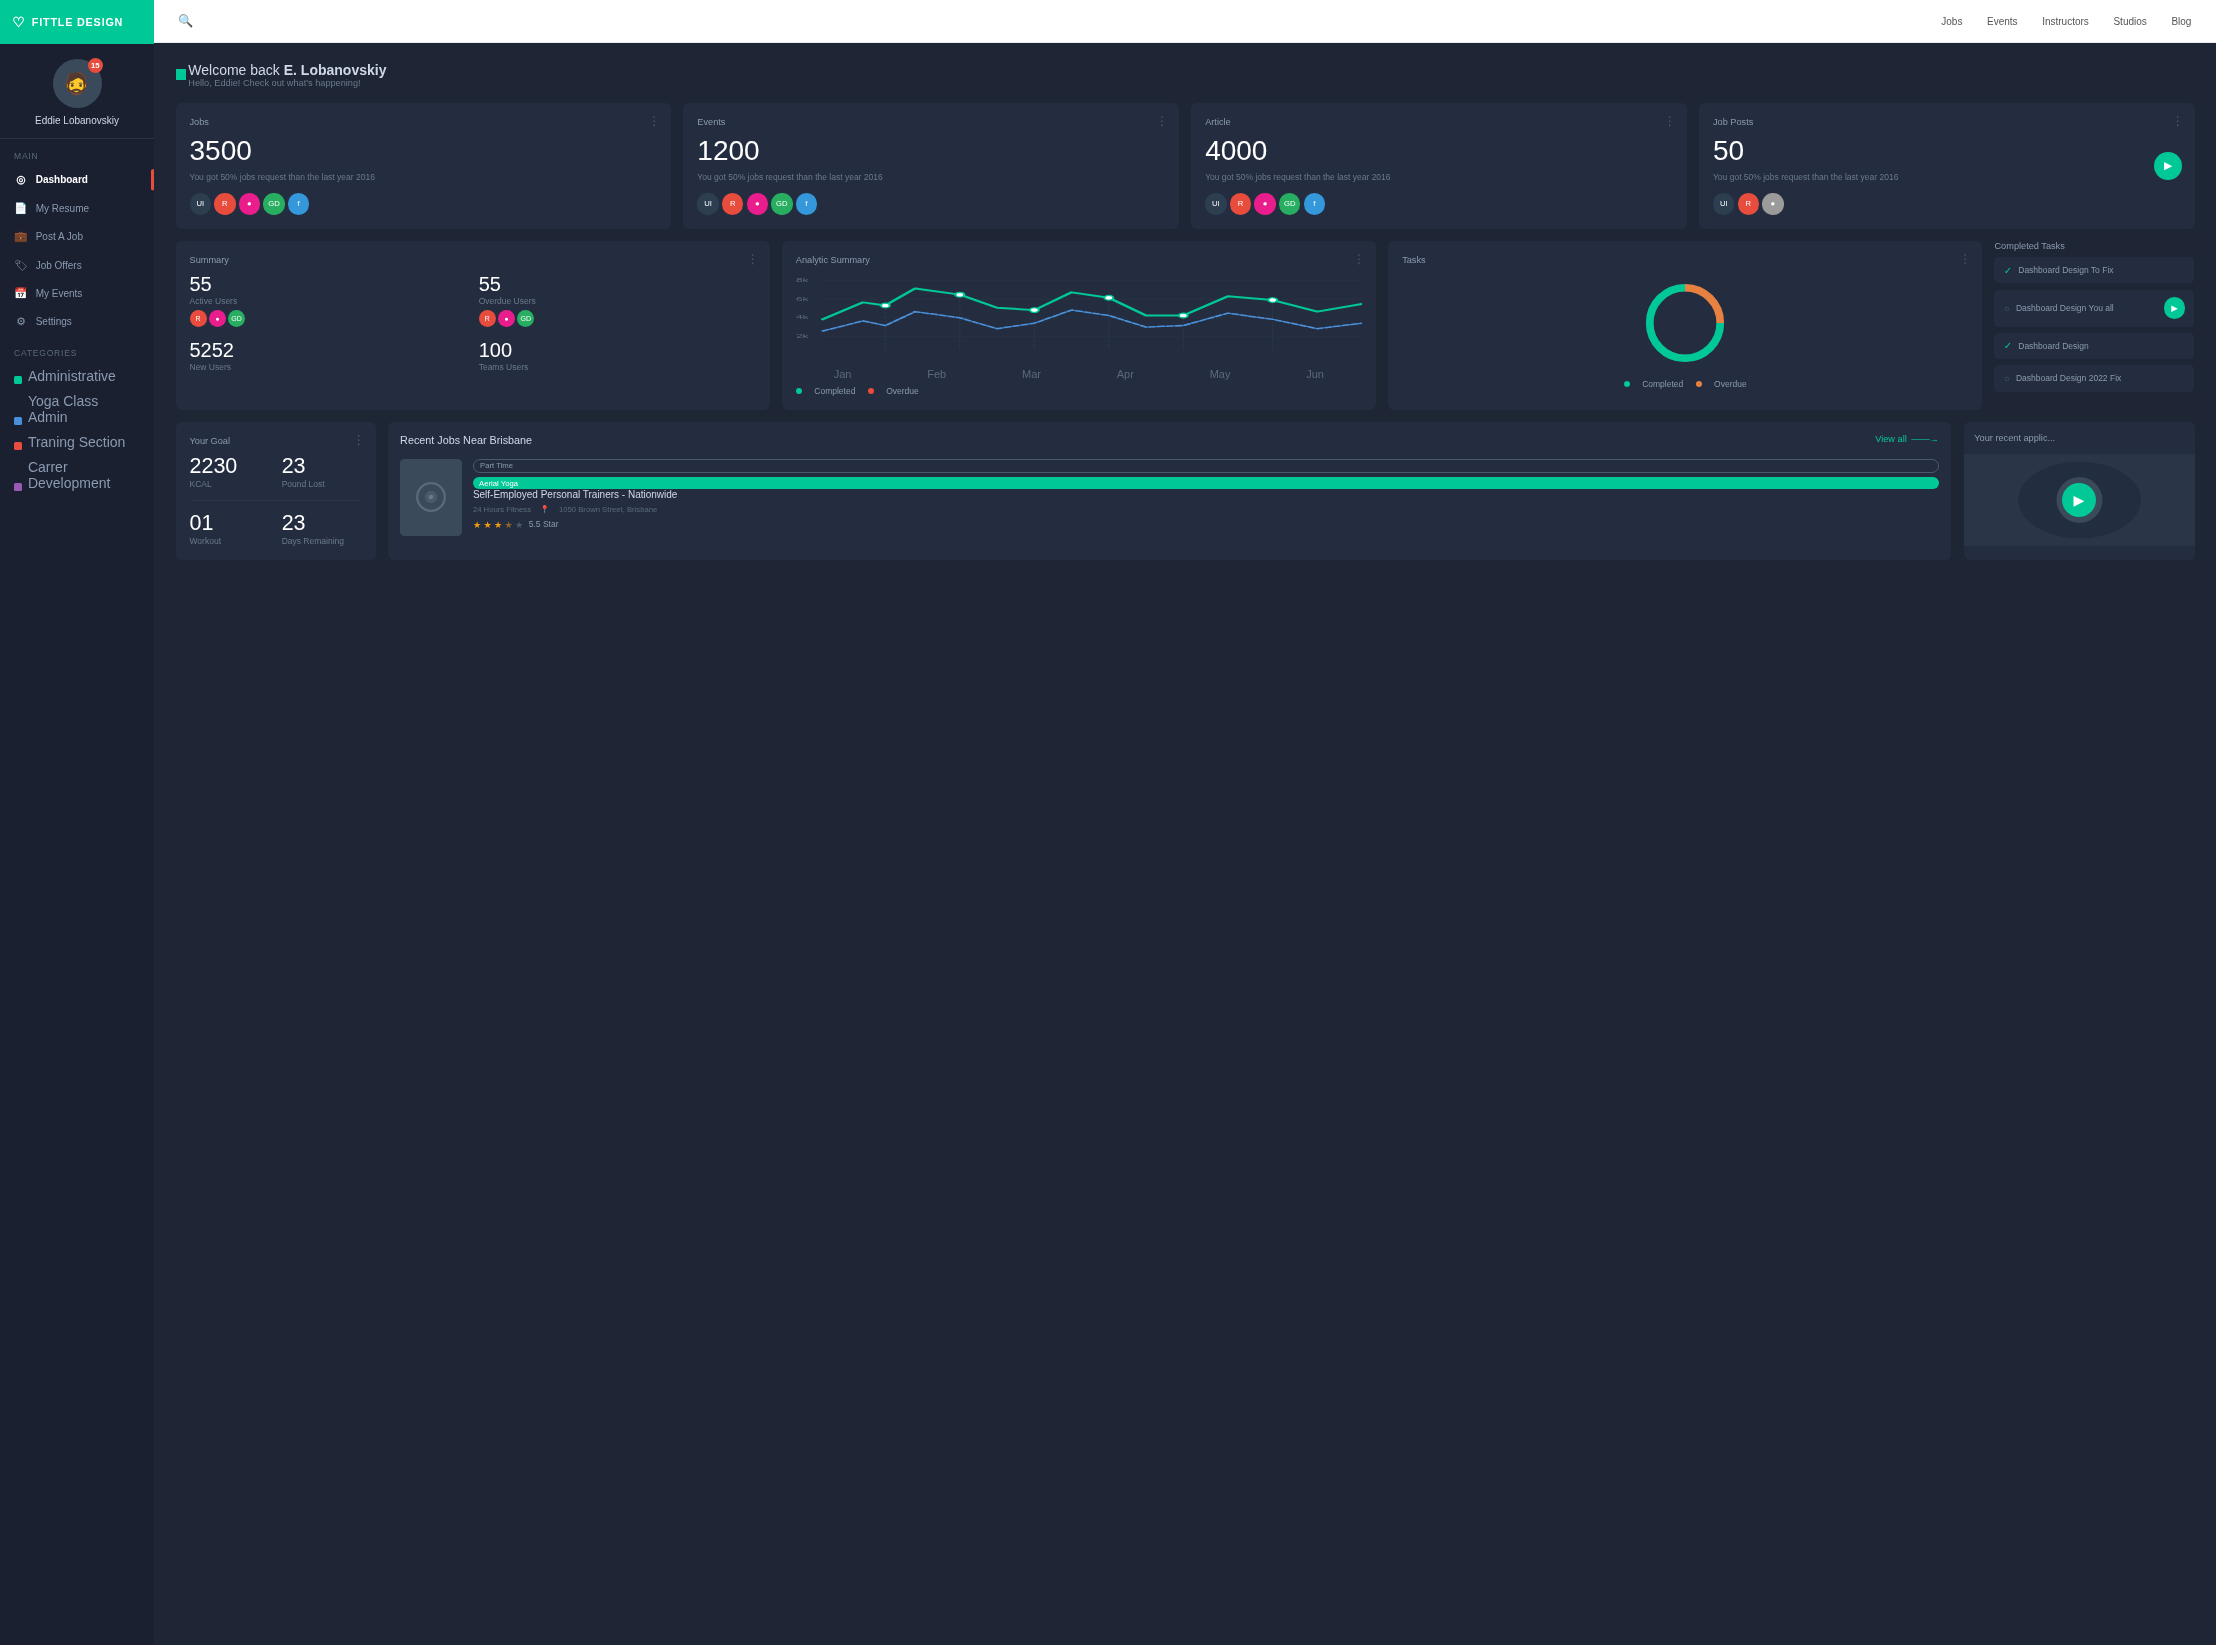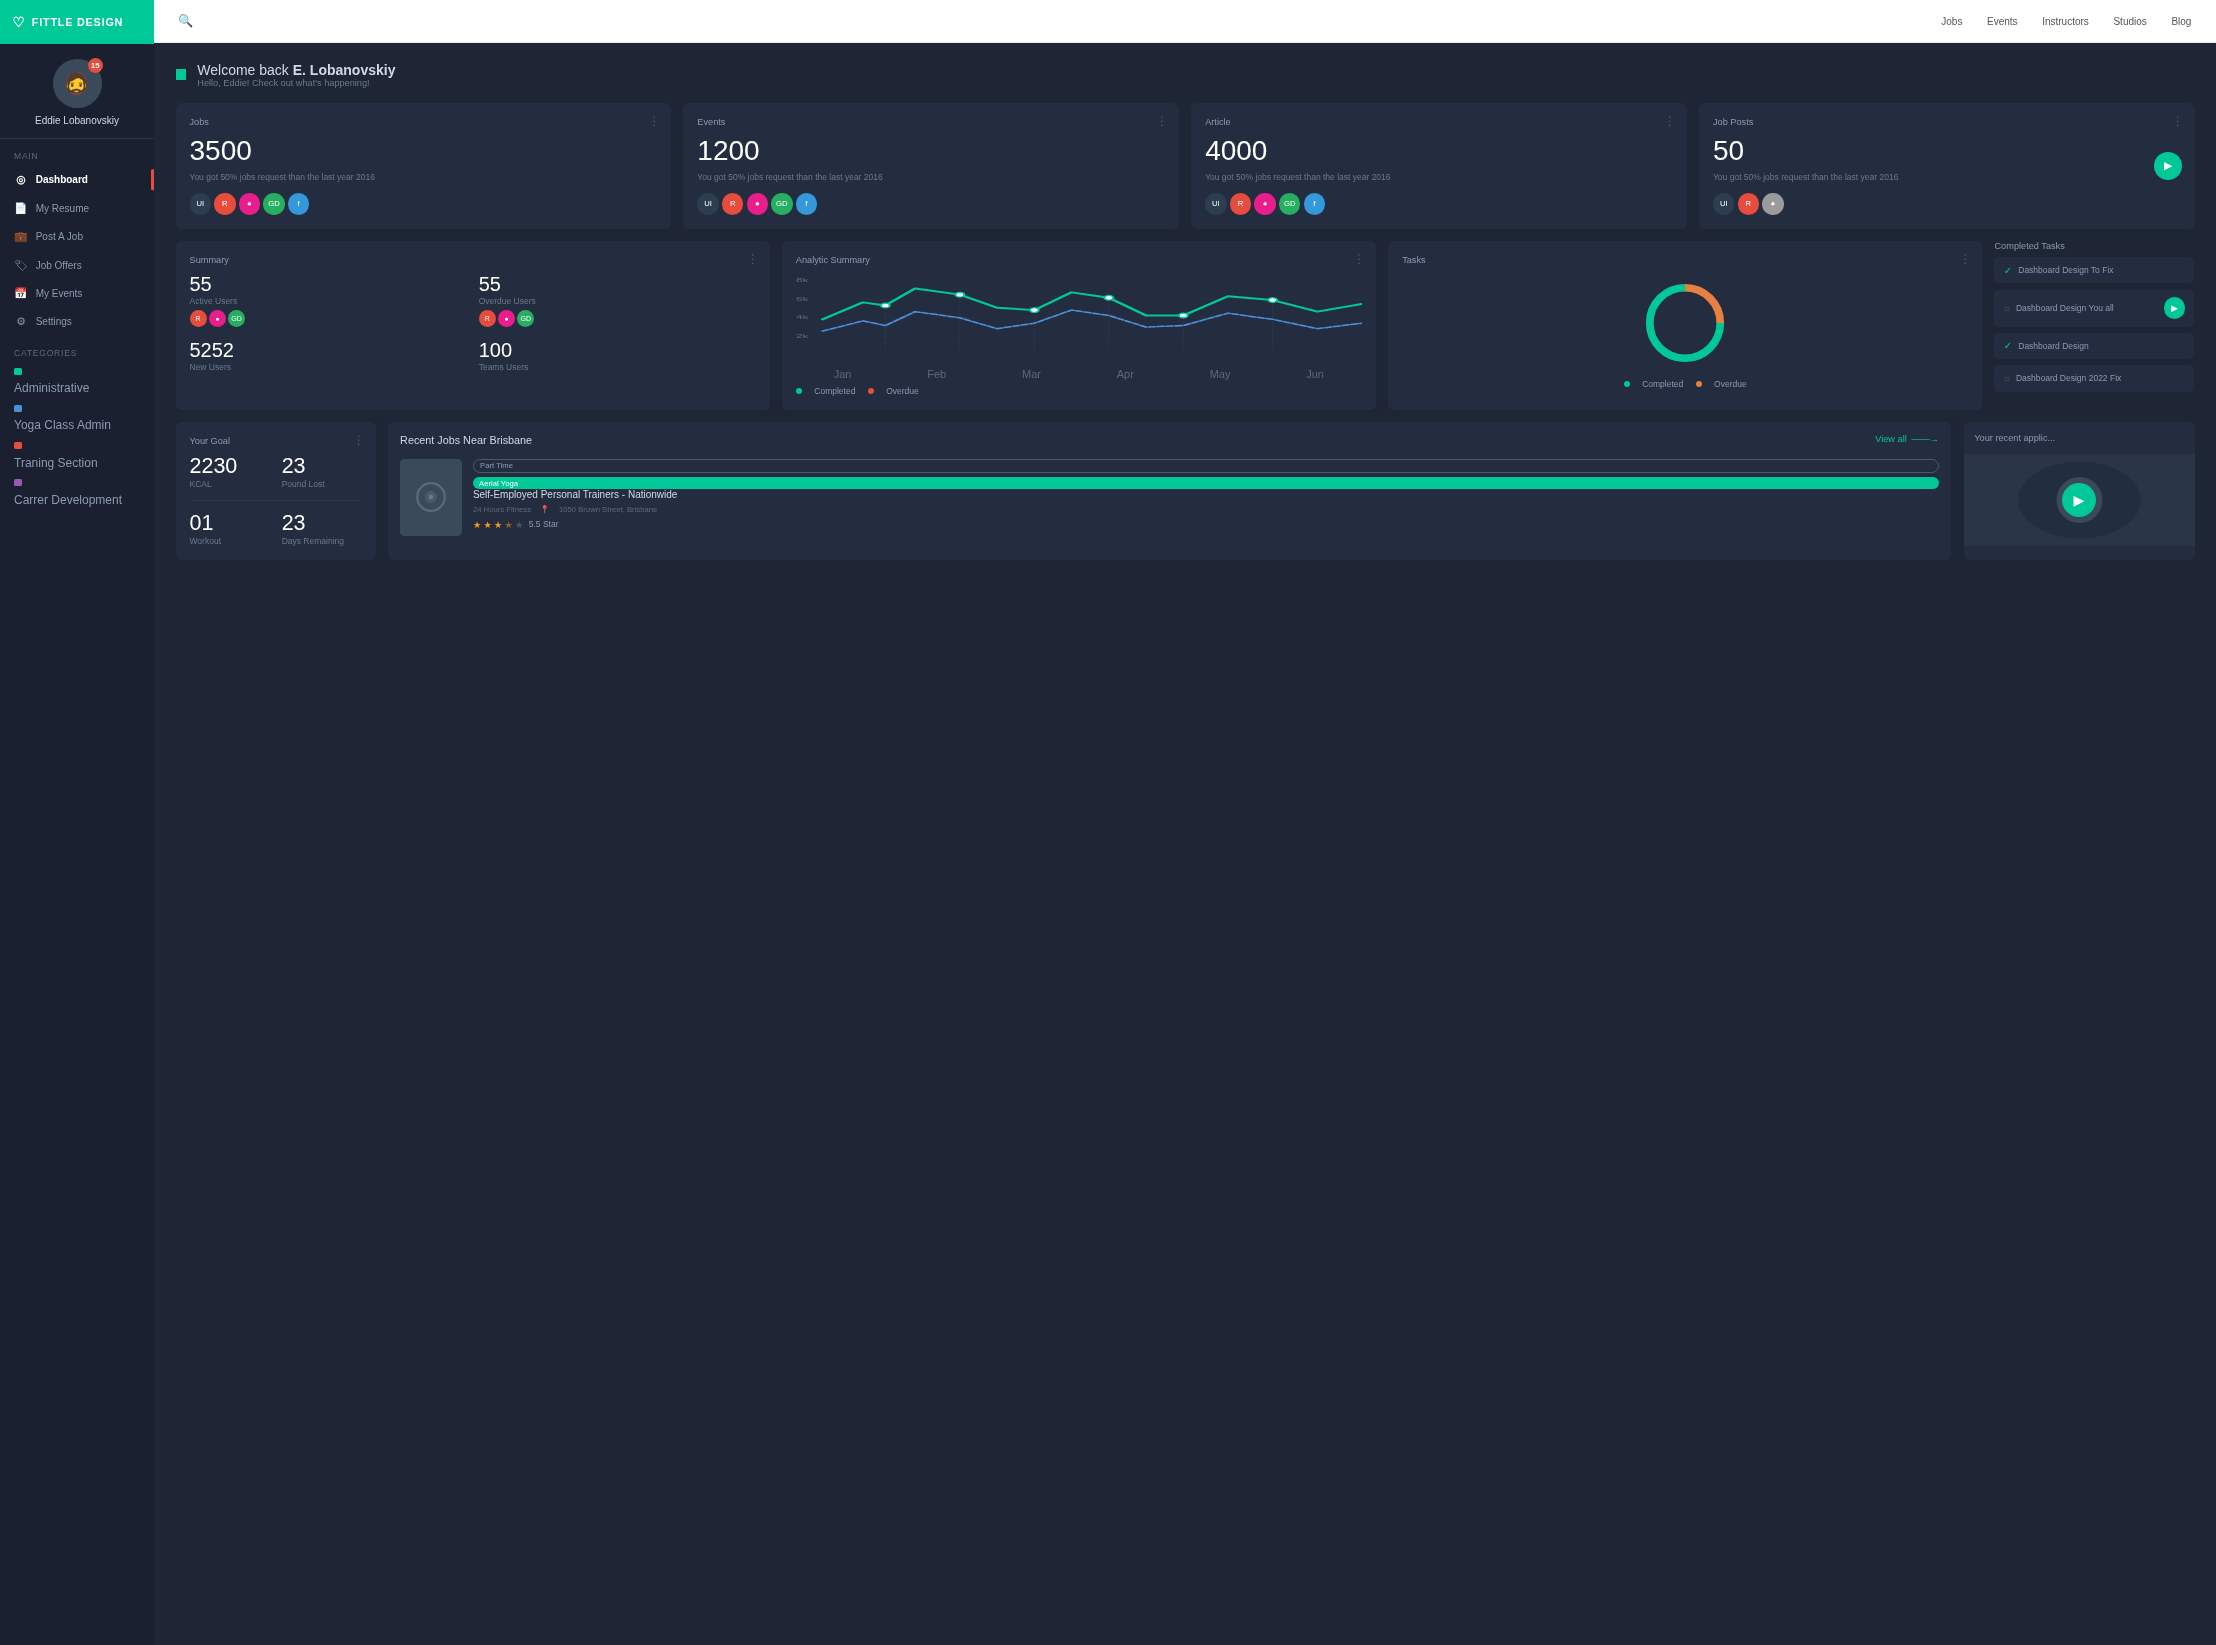--- a/index.html
+++ b/index.html
@@ -55,21 +55,21 @@
       padding: 7.7px 14px; cursor: pointer; color: #8a9ab0;
       font-size: 10px; position: relative; transition: color 0.2s;
     }
     .nav-item.active { color: #fff; font-weight: 600; }
     .nav-item.active::after {
       content: ''; position: absolute; right: 0; top: 50%; transform: translateY(-50%);
       width: 3.1px; height: 21.5px; background: #e74c3c; border-radius: 1.5px 0 0 1.5px;
     }
     .nav-icon { width: 14px; text-align: center; font-size: 10.8px; }
     .sidebar-categories { padding: 0 14px; }
-    .cat-item { display: flex; align-items: flex-start; gap: 6.2px; padding: 4.6px 0; font-size: 12px; color: #8a9ab0; cursor: pointer; flex-direction: column; }
+    .cat-item { display: flex; align-items: flex-end; gap: 6.2px; padding: 4.6px 0; font-size: 14px; color: #8a9ab0; cursor: pointer; }
     .cat-dot { width: 7.7px; height: 7.7px; border-radius: 1.5px; flex-shrink: 0; }
 
     
     .main {
       flex: 1;
       display: flex;
       flex-direction: column;
       overflow: hidden;
     }
     .topbar {
@@ -80,21 +80,21 @@
       height: 43px;
       flex-shrink: 0;
       border-bottom: 0.8px solid #e8edf2;
     }
     .topbar-search { display: flex; align-items: center; gap: 6.2px; color: #aaa; flex: 1; }
     .topbar-nav { display: flex; align-items: center; gap: 24.6px; }
     .topbar-nav-item { font-size: 10px; color: #555; cursor: pointer; }
 
     .content { flex: 1; overflow-y: auto; padding: 18.5px 21.5px; background: #1e2535; }
 
-    .welcome { display: flex; align-items: center; gap: 11px; margin-bottom: 15.4px; }
+    .welcome { display: flex; align-items: center; gap: 2px; margin-bottom: 15.4px; }
     .welcome-icon { width: 10.8px; height: 10.8px; background: #00c896; }
     .welcome-text h2 { font-size: 14px; font-weight: 400; color: #d0d8e8; }
     .welcome-text h2 strong { font-weight: 700; }
     .welcome-text p { font-size: 9.2px; color: #6a7a8a; }
 
     .cards-row { display: grid; grid-template-columns: repeat(4, 1fr); gap: 12.3px; margin-bottom: 12.3px; }
     .card {
       background: #242d40;
       border-radius: 6.2px;
       padding: 14px;

